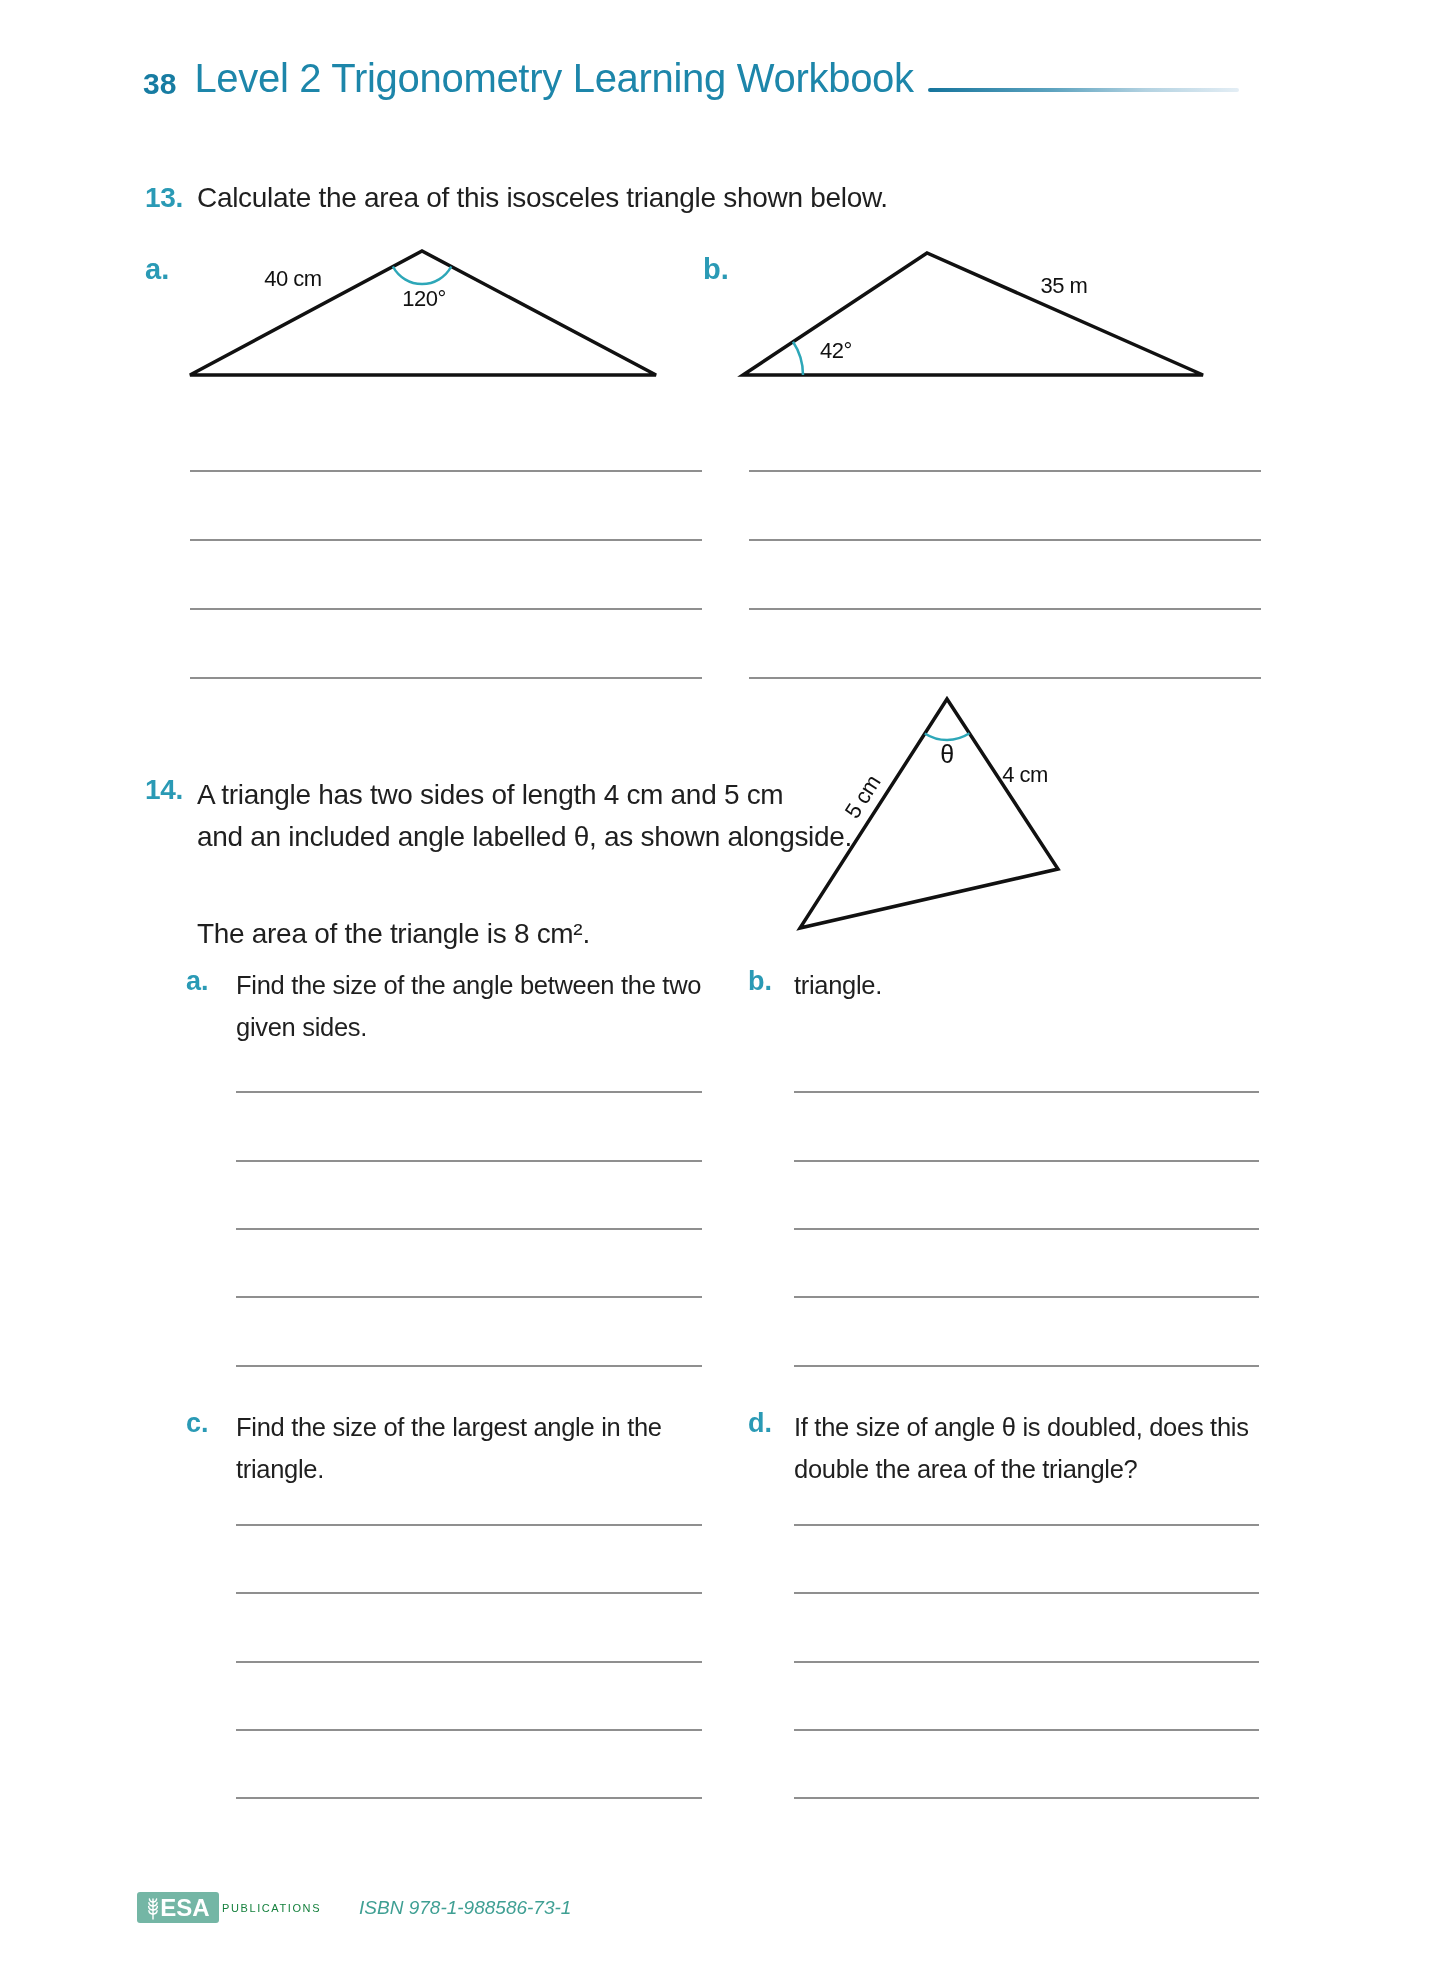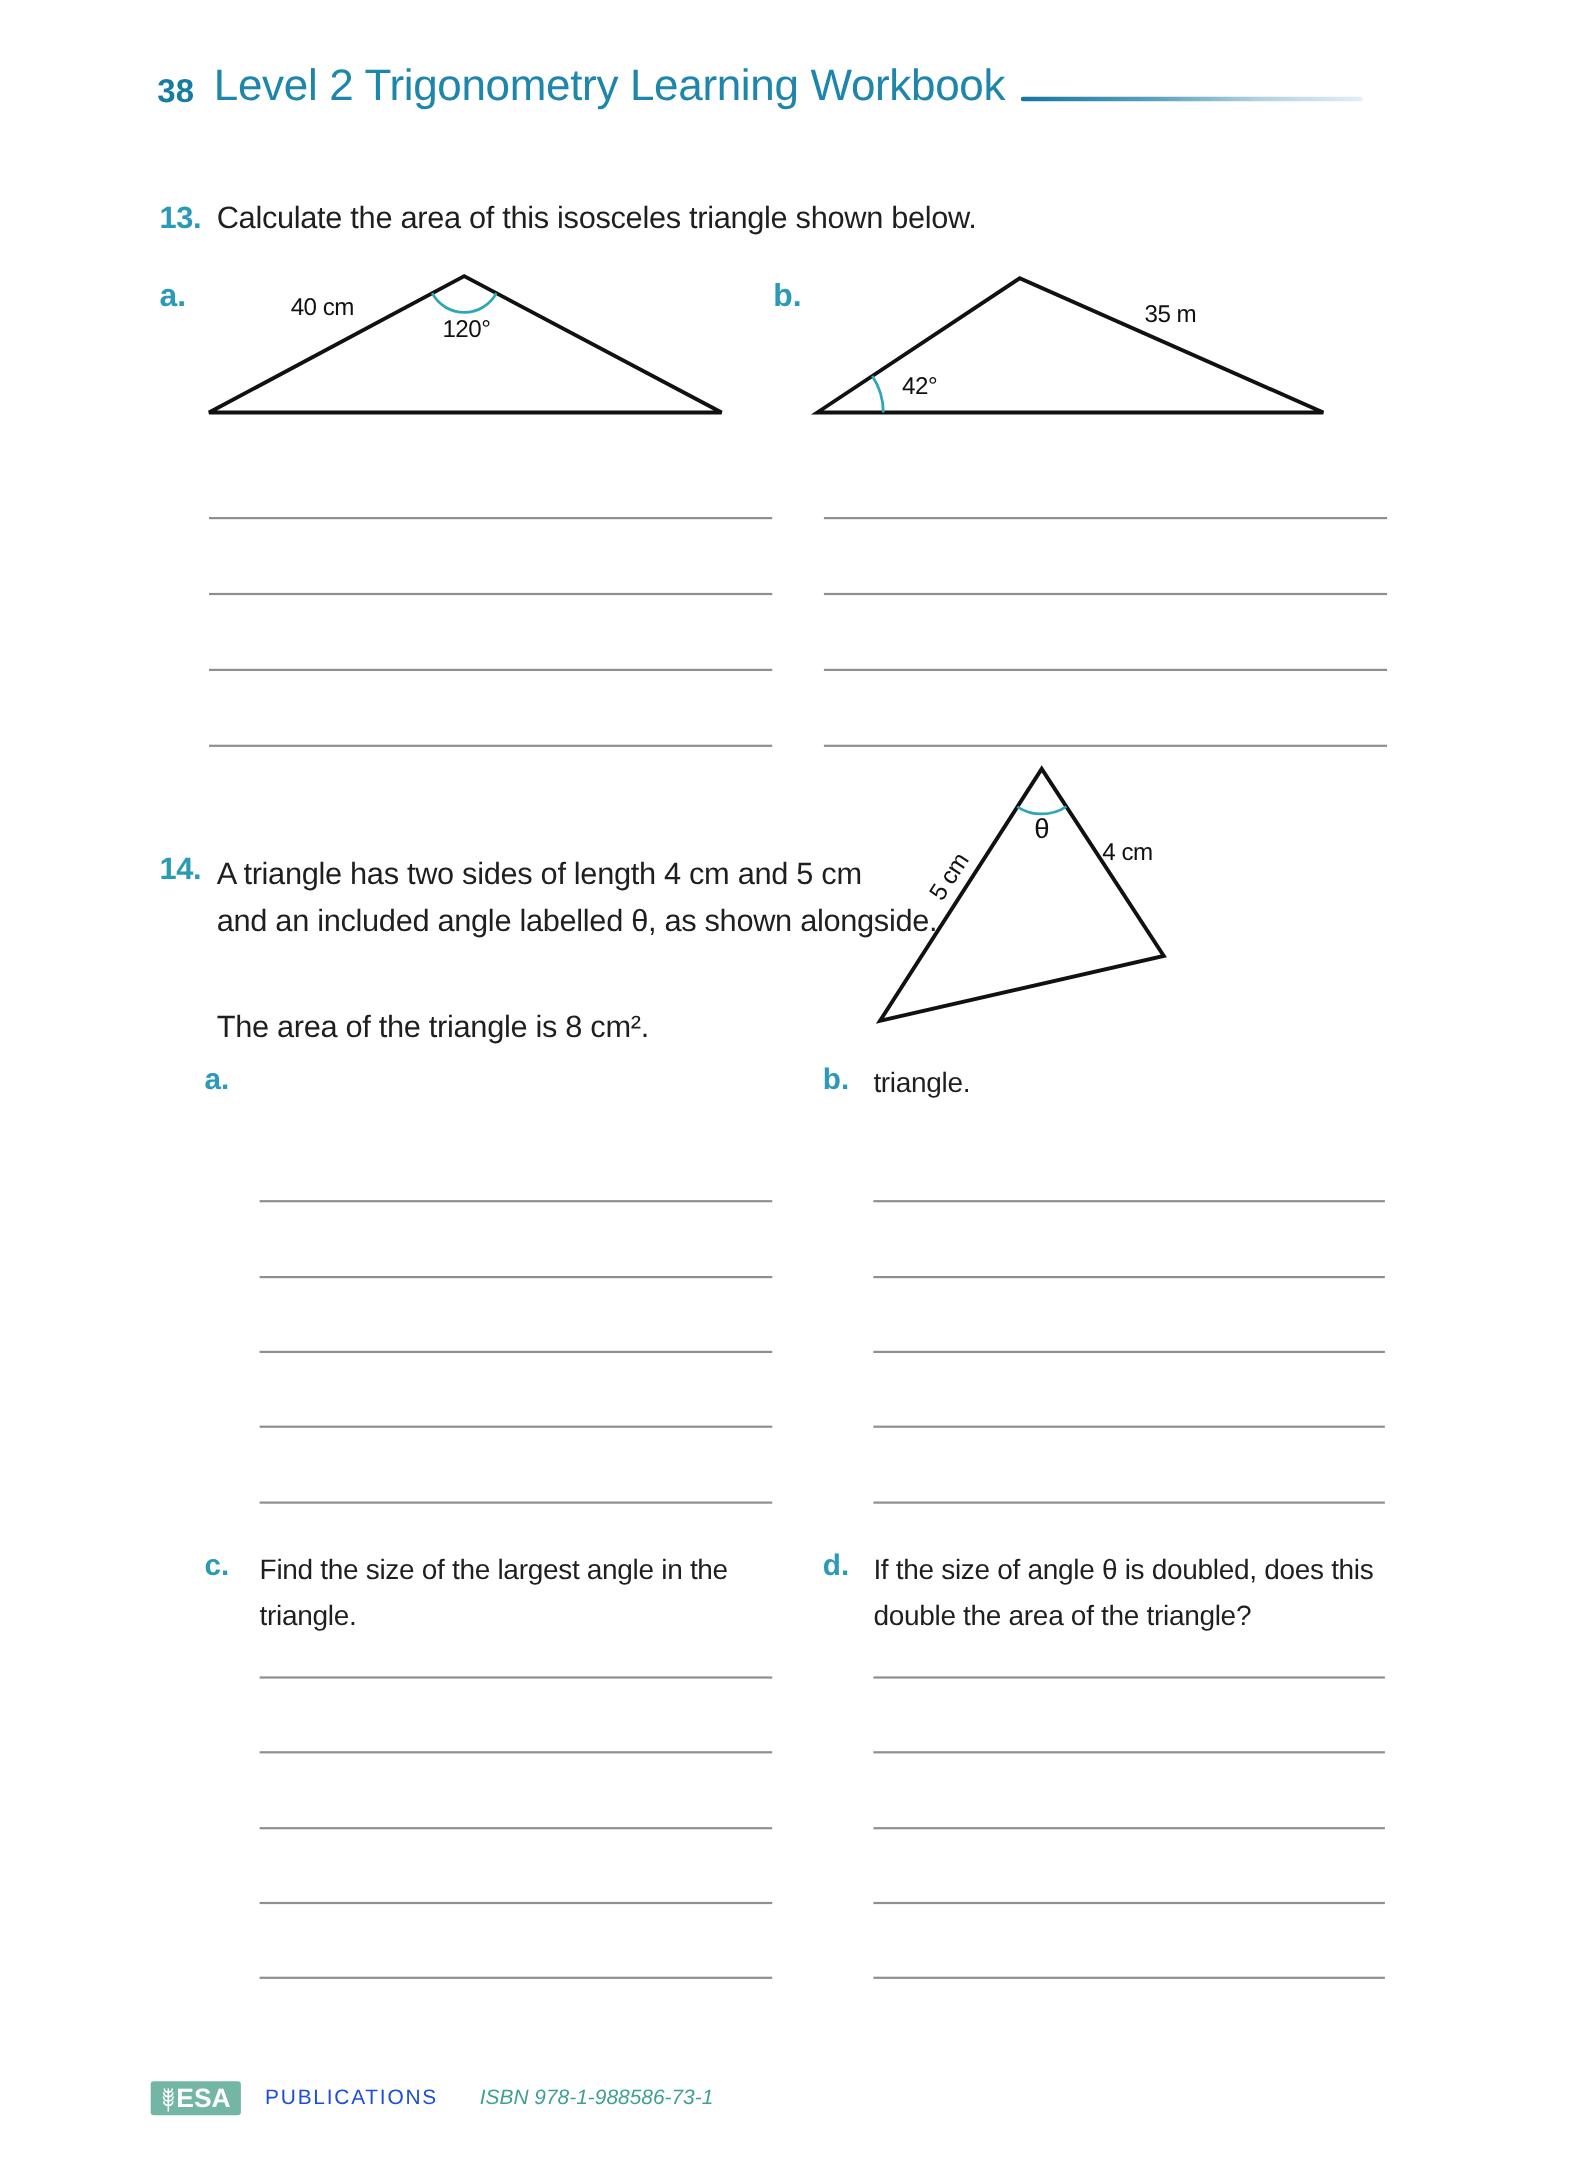--- a/index.html
+++ b/index.html
@@ -14,21 +14,21 @@
   .diaglabel{font-size:22px;letter-spacing:-0.5px;color:#111;white-space:nowrap;text-align:center;}
   .ansline{position:absolute;border-top:2.5px solid #8f8f8f;height:0;}
   .hdr{position:absolute;left:143px;top:56px;width:1096px;display:flex;align-items:flex-end;}
   .pagenum{font-size:30px;font-weight:bold;color:#177ca2;}
   .headertitle{font-size:40px;color:#1d86aa;margin-left:18px;white-space:nowrap;letter-spacing:-0.3px;}
   .hdrline{flex:1;height:4px;margin-left:14px;margin-bottom:9px;border-radius:2px;
            background:linear-gradient(to right,#15749c 0%,#5da3bf 40%,#b3d2e1 70%,#e4eef5 100%);}
   .footer{position:absolute;left:137px;top:1892px;display:flex;align-items:center;}
   .logo{width:82px;height:31px;background:#74b6a5;border-radius:3px;display:flex;align-items:center;justify-content:center;}
   .logotext{color:#ffffff;font-weight:bold;font-size:24px;line-height:1;}
-  .pub{color:#1d4ed8;font-size:19px;letter-spacing:1.6px;margin-left:22px;}
+  .pub{color:#15803d;font-size:11px;letter-spacing:1.6px;margin-left:3px;}
   .isbn{color:#3f9f93;font-size:19px;font-style:italic;margin-left:38px;white-space:nowrap;}
   .copy{color:#8c8c8c;font-size:17.5px;font-style:italic;margin-left:36px;white-space:nowrap;letter-spacing:-0.2px;}
   .diagsvg{position:absolute;overflow:visible;}
   .tri{fill:none;stroke:#111111;stroke-width:3.5;stroke-linejoin:miter;}
   .arc{fill:none;stroke:#2da7b8;stroke-width:2.5;}
 </style>
 </head>
 <body>
 
 <div class="page">
@@ -77,20 +77,24 @@
 
   <svg class="diagsvg" style="left:780px;top:680px;" width="300" height="270" viewBox="0 0 300 270">
     <path class="tri" d="M167 19 L20 248 L278 189 Z"></path>
     <path class="arc" d="M144.8 53.5 A41 41 0 0 0 189.4 53.3"></path>
   </svg>
   <div class="abs diaglabel" style="left:930px;top:740px;width:34px;font-size:25px;">θ</div>
   <div class="abs diaglabel" style="left:833px;top:784px;width:60px;transform:rotate(-57deg);">5 cm</div>
   <div class="abs diaglabel" style="left:993px;top:762px;width:64px;">4 cm</div>
 
   <div class="abs partlabel" style="left:186px;top:966px;">a.</div>
+  <div class="abs" style="left:236px;top:964px;width:480px;">
+    <div class="parttext">Find the size of the angle between the two</div>
+    <div class="parttext">given sides.</div>
+  </div>
   <div class="abs partlabel" style="left:748px;top:966px;">b.</div>
   <div class="abs" style="left:794px;top:964px;width:470px;">
     <div class="parttext">triangle.</div>
   </div>
 
   <div class="ansline" style="left:236px;top:1091px;width:466px;"></div>
   <div class="ansline" style="left:794px;top:1091px;width:465px;"></div>
   <div class="ansline" style="left:236px;top:1160px;width:466px;"></div>
   <div class="ansline" style="left:794px;top:1160px;width:465px;"></div>
   <div class="ansline" style="left:236px;top:1228px;width:466px;"></div>

